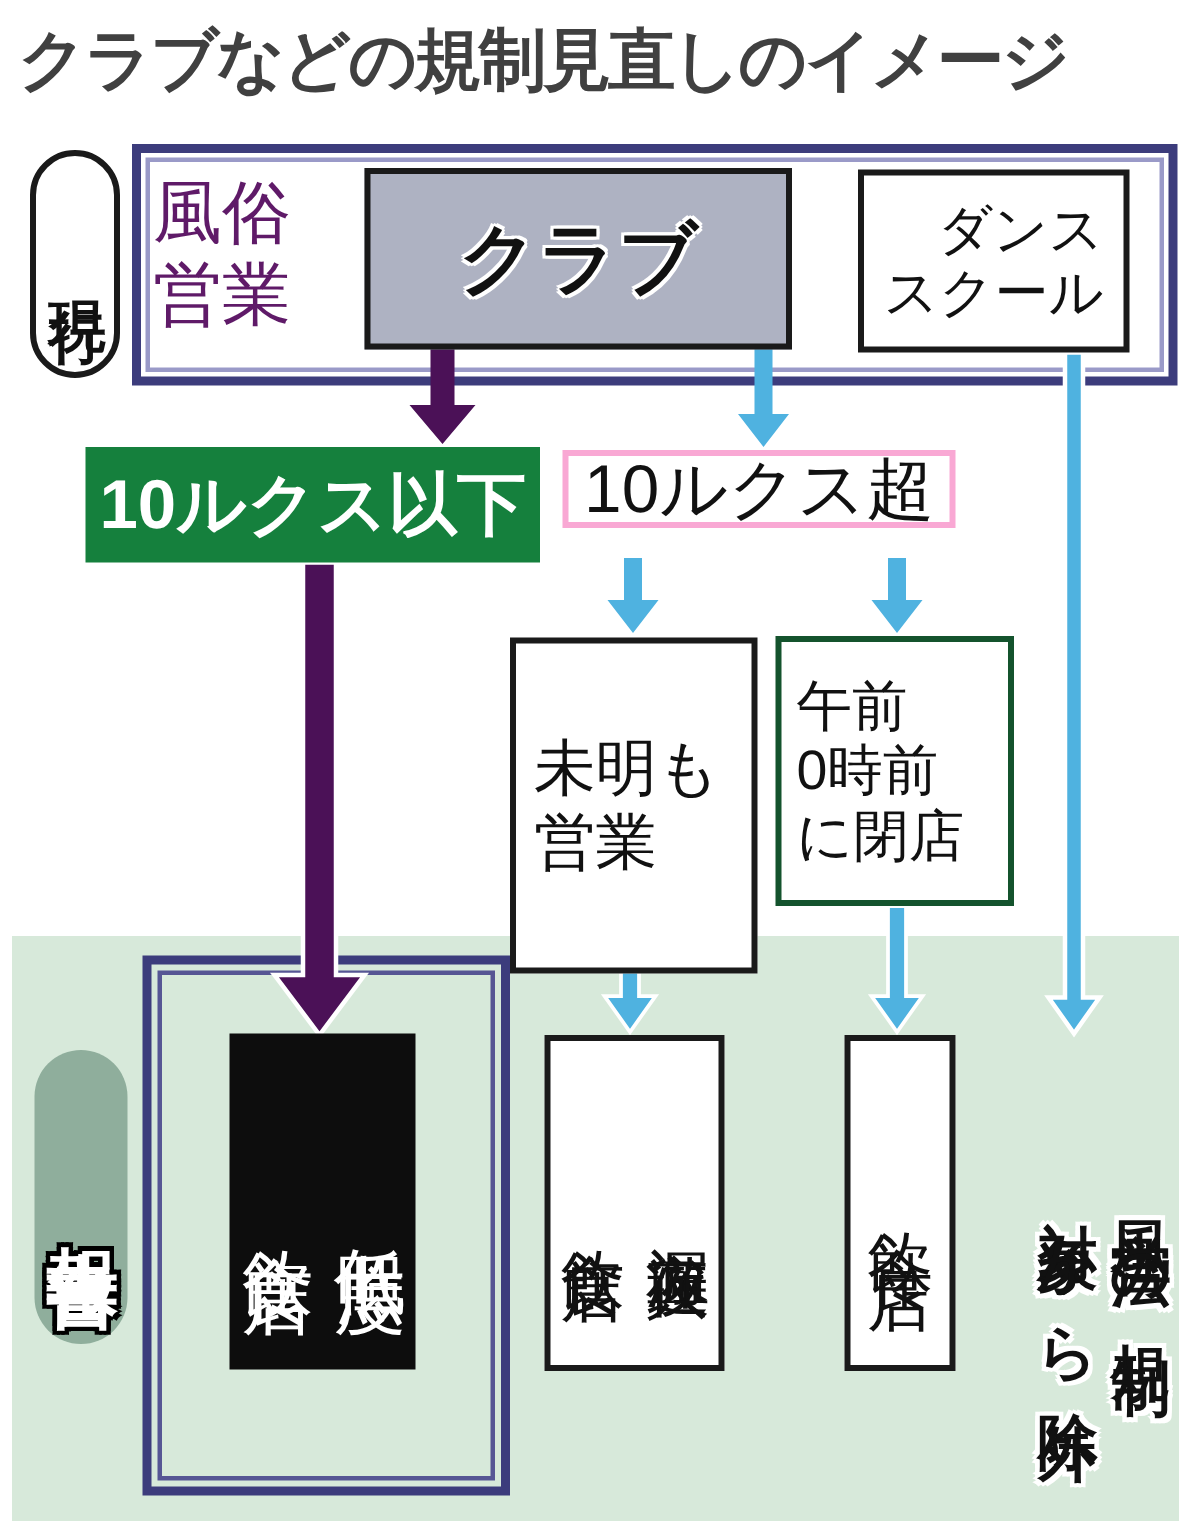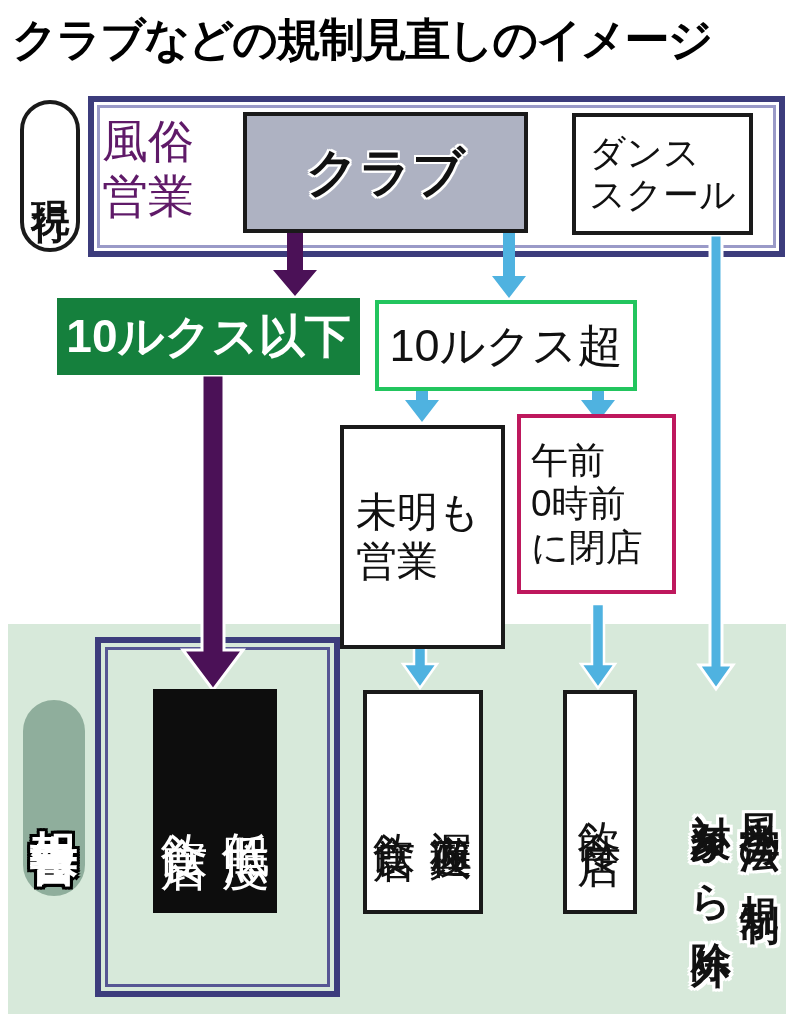--- a/index.html
+++ b/index.html
@@ -9,21 +9,21 @@
     font-family:"Liberation Sans","DejaVu Sans",sans-serif;
     color:#111;
   }
   .abs{position:absolute;}
   .pre{white-space:pre-line;}
 
   
   .title{
     left:12px;top:10px;width:770px;
     font-size:45px;font-weight:800;letter-spacing:-2px;
-    color:#000000;z-index:4;
+    color:#404040;z-index:4;
   }
 
   
   .current-outer{
     left:88px;top:96px;width:697px;height:161px;
     border:6px solid #3c3c7c;background:#fff;z-index:2;box-sizing:border-box;
   }
   .inner-line{
     position:absolute;left:3px;top:3px;right:3px;bottom:3px;
     border:3px solid #9a9ac8;
@@ -45,48 +45,48 @@
     left:243px;top:112px;width:285px;height:121px;
     background:#aeb2c2;border:4px solid #1a1a1a;box-sizing:border-box;
     display:flex;align-items:center;justify-content:center;
     font-size:52px;font-weight:600;z-index:8;
     text-shadow:2px 0 0 #fff,-2px 0 0 #fff,0 2px 0 #fff,0 -2px 0 #fff,
                 2px 2px 0 #fff,-2px -2px 0 #fff,2px -2px 0 #fff,-2px 2px 0 #fff;
   }
   .dance-box{
     left:572px;top:113px;width:181px;height:122px;
     background:#fff;border:4px solid #1a1a1a;box-sizing:border-box;
-    display:flex;align-items:center;justify-content:center;text-align:left;
+    display:flex;align-items:center;justify-content:center;text-align:right;
     font-size:36px;font-weight:500;line-height:1.18;z-index:8;
   }
 
   
   .lux-below{
     left:57px;top:298px;width:303px;height:77px;
     background:#15803d;color:#fff;
     display:flex;align-items:center;justify-content:center;
     font-size:46px;font-weight:600;z-index:8;box-sizing:border-box;
   }
   .lux-above{
-    left:375px;top:300px;width:262px;height:91px;
-    background:#fff;border:4px solid #22c55e;box-sizing:border-box;
+    left:375px;top:300px;width:262px;height:52px;
+    background:#fff;border:4px solid #f9a8d4;box-sizing:border-box;
     display:flex;align-items:center;justify-content:center;
     font-size:45px;font-weight:500;z-index:8;
   }
 
   
   .predawn-box{
     left:340px;top:425px;width:165px;height:224px;
     background:#fff;border:4px solid #1a1a1a;box-sizing:border-box;
     display:flex;align-items:center;
     padding-left:12px;font-size:41px;font-weight:500;line-height:1.2;z-index:8;
   }
   .midnight-box{
-    left:517px;top:414px;width:159px;height:180px;
-    background:#fff;border:4px solid #be185d;box-sizing:border-box;
+    left:517px;top:424px;width:159px;height:180px;
+    background:#fff;border:4px solid #14532d;box-sizing:border-box;
     display:flex;align-items:center;
     padding-left:10px;font-size:37px;font-weight:500;line-height:1.18;z-index:8;
   }
 
   
   .green-panel{
     left:8px;top:624px;width:778px;height:390px;
     background:#d7e9da;z-index:1;
   }
   .report-box{

